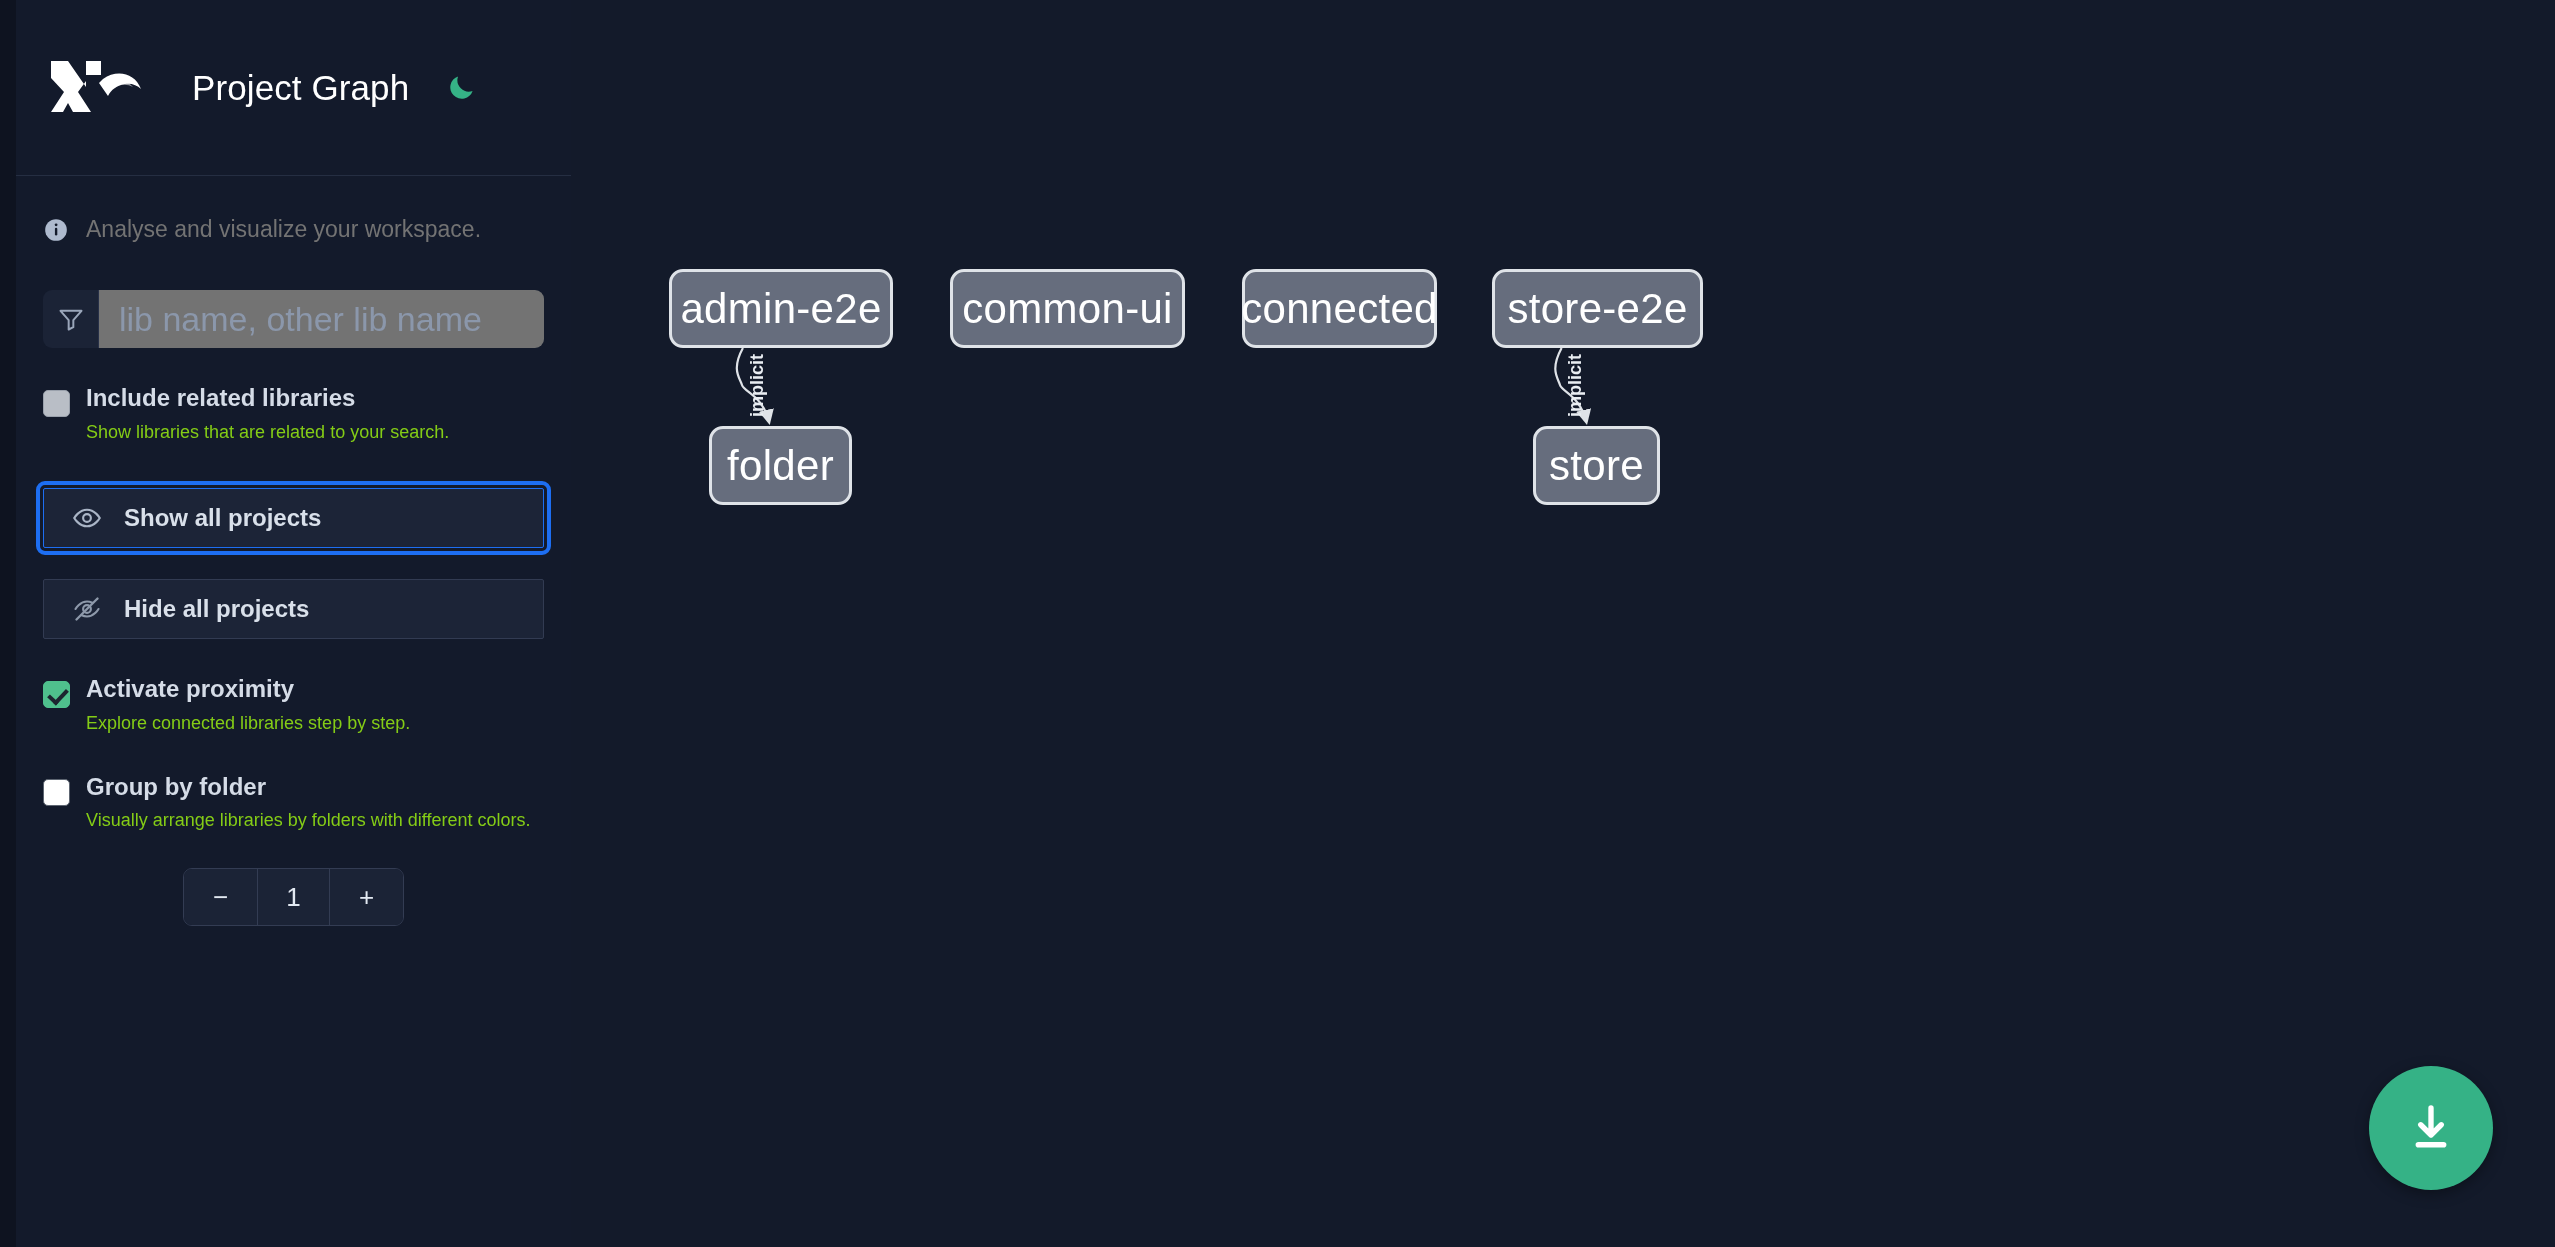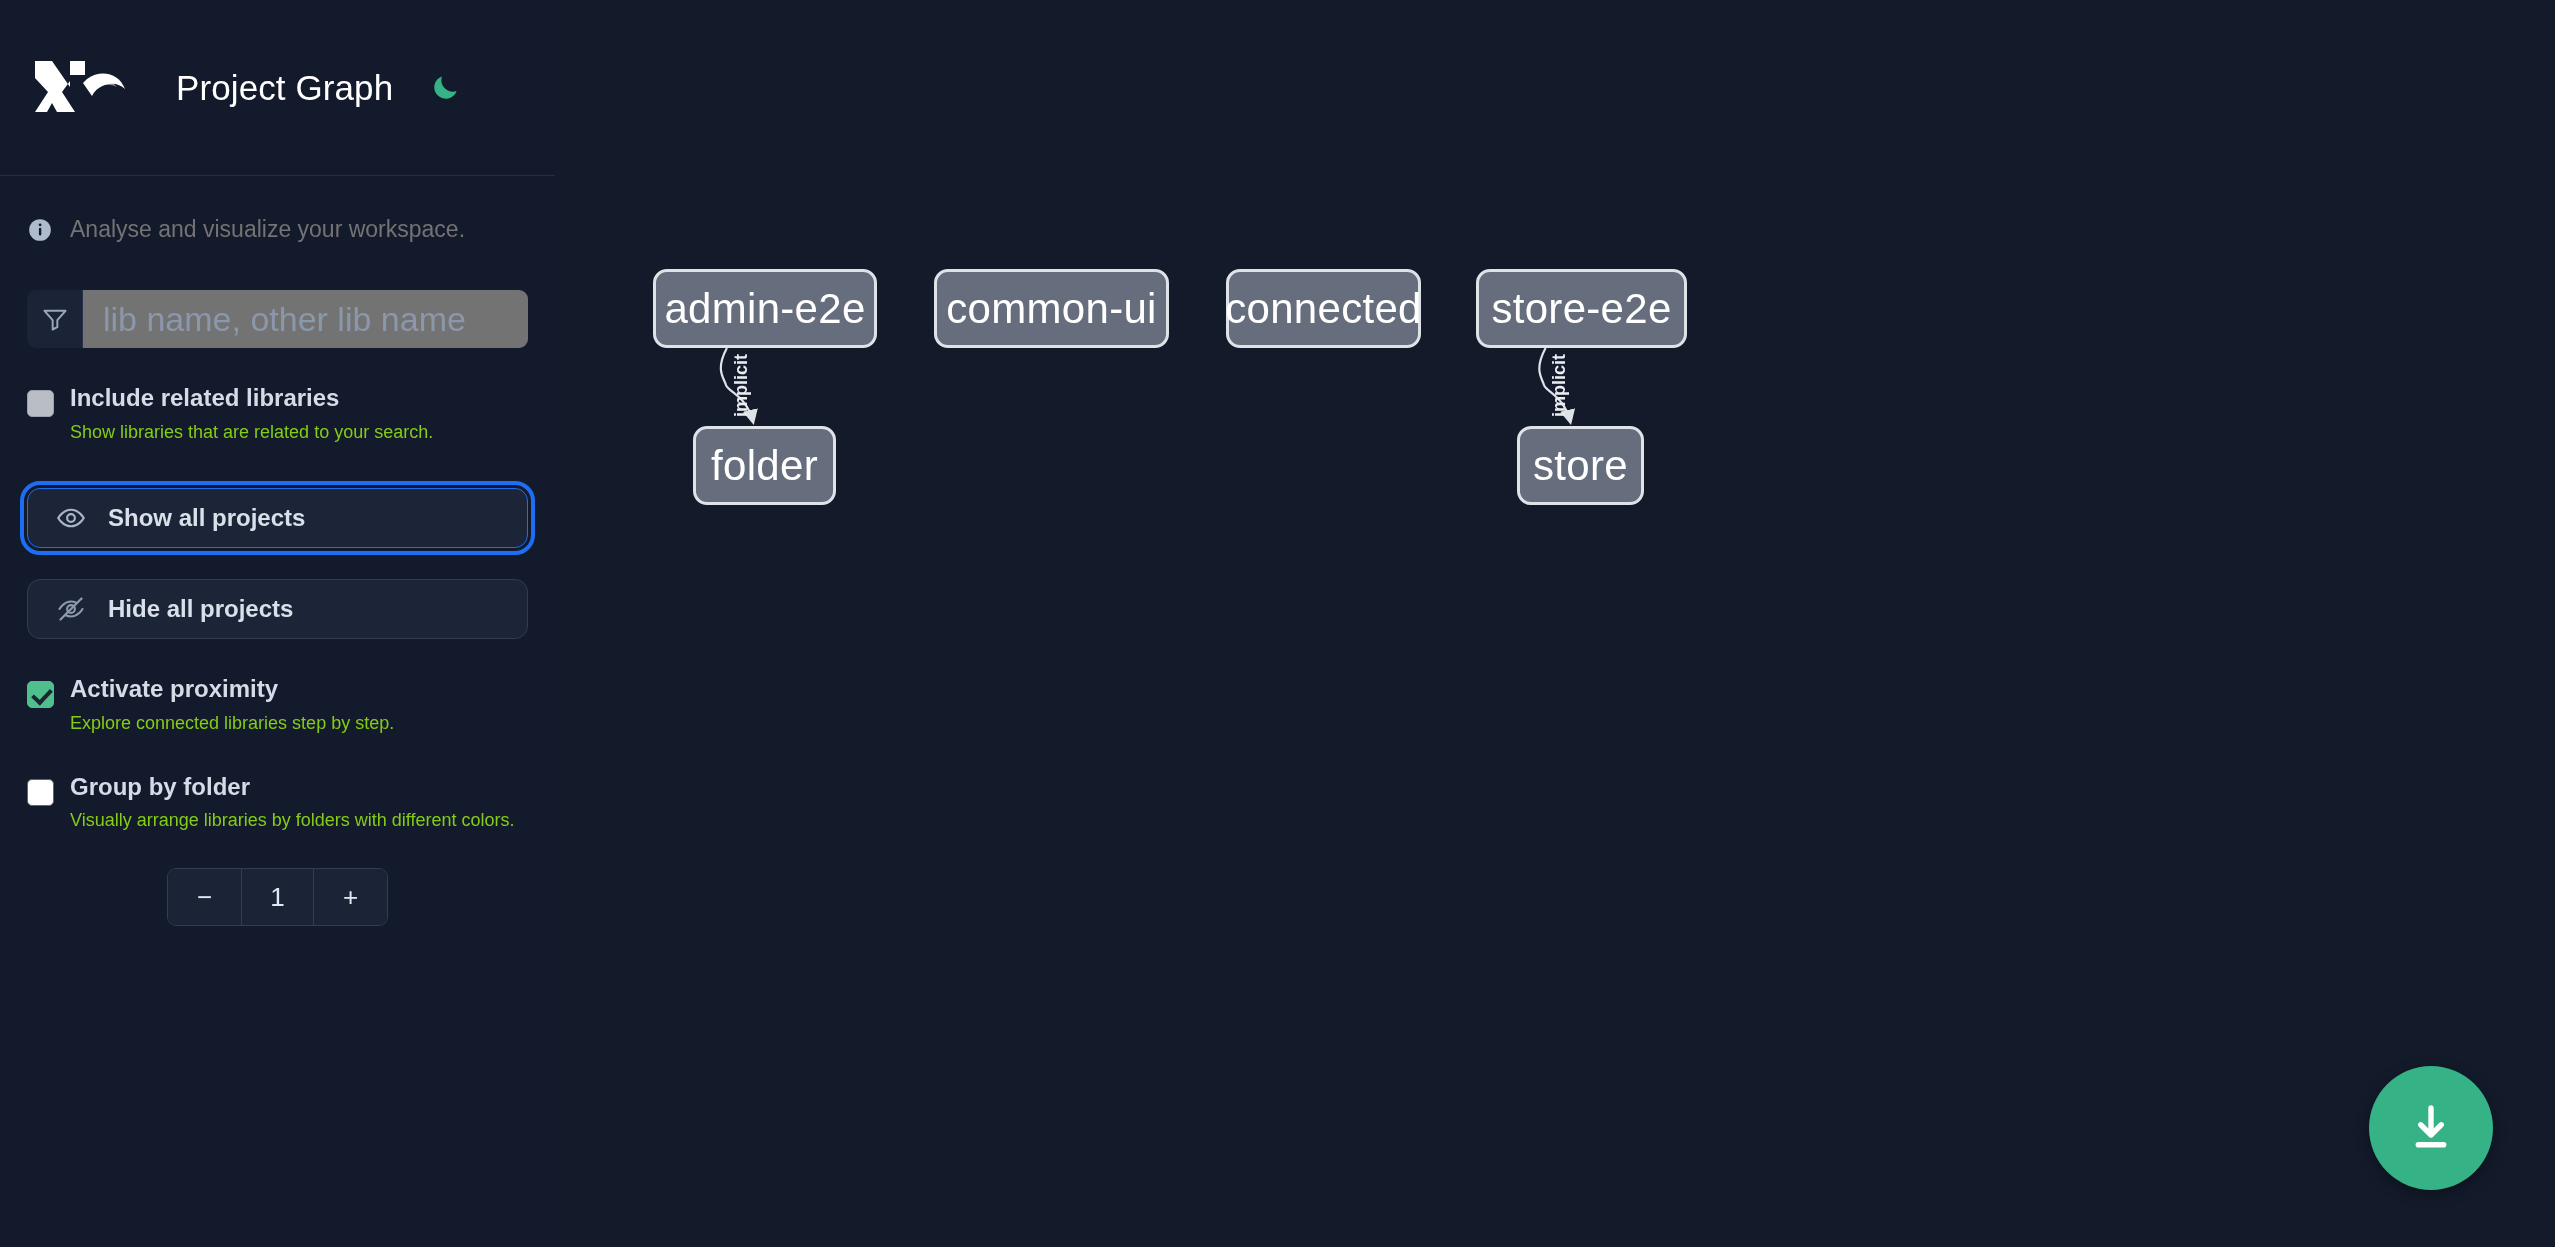--- a/index.html
+++ b/index.html
@@ -21,20 +21,21 @@
   }
 
   
   #sidebar {
     position: relative;
     width: 555px;
     height: 1247px;
     background: #131a2b;
     flex: 0 0 555px;
     overflow: hidden;
+    margin-left: 16px;
   }
 
   .sidebar-header {
     height: 176px;
     display: flex;
     align-items: center;
     padding: 0 32px;
     border-bottom: 1px solid #252e42;
   }
 
@@ -161,21 +162,21 @@
 
   
   .btn {
     display: flex;
     align-items: center;
     gap: 22px;
     height: 60px;
     width: 100%;
     background: #1c2437;
     border: 1px solid #323b52;
-    border-radius: 13px;
+    border-radius: 2px;
     padding: 0 28px;
     color: #d9e0ea;
     font-size: 24px;
     font-weight: 700;
     font-family: "Liberation Sans", sans-serif;
     cursor: pointer;
     text-align: left;
   }
   .btn.focused {
     outline: 4px solid #1d6ef2;

